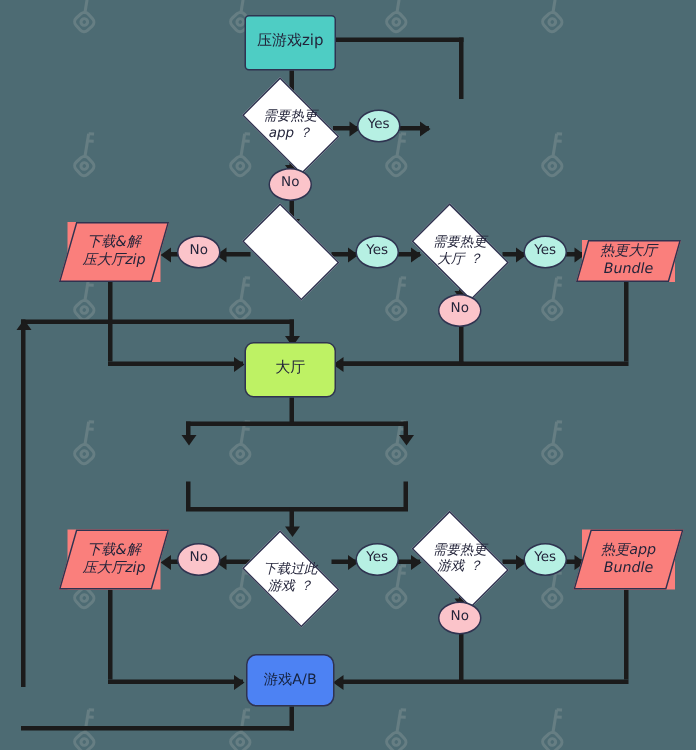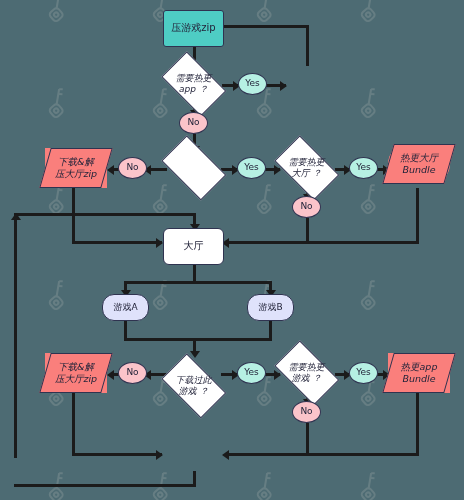--- a/index.html
+++ b/index.html
@@ -28,21 +28,21 @@
   .ar-l{border-top:5px solid transparent;border-bottom:5px solid transparent;border-right:7px solid #1b1b1b;}
   
   .node{
     position:absolute;box-sizing:border-box;
     display:flex;align-items:center;justify-content:center;
     text-align:center;line-height:1.25;
     color:#23243a;
     border:1.5px solid #2f3350;
   }
   .n-start{background:#4ecdc4;border-radius:3px;font-size:10px;}
-  .n-lobby{background:#ffffff;border-radius:6px;font-size:10px;}
+  .n-lobby{background:#bef264;border-radius:6px;font-size:10px;}
   .n-game{background:#4d82f3;border-radius:7px;font-size:9.5px;color:#15223f;}
   .n-pill{background:#dfe2fb;border-radius:12px;font-size:9px;border:1.5px solid #2f3350;}
   .n-para{background:#fa7f7c;font-size:9.5px;border:none;}
   .n-para .para-inner{
     position:absolute;inset:0;background:#fa7f7c;
     border:1.5px solid #2f3350;
     transform:skewX(-16deg);
   }
   .n-para .para-txt{position:relative;z-index:2;padding:0 2px;}
   .n-dia{background:transparent;border:none;font-size:9px;}
@@ -485,39 +485,33 @@
   </div>
 
   <div class="node n-yes" style="left:349px;top:157px;width:29px;height:22px;">
     <span>Yes</span>
   </div>
 
   <div class="node n-no" style="left:292px;top:196px;width:29px;height:22px;">
     <span>No</span>
   </div>
 
-  <div class="node n-para" style="left:388px;top:144px;width:62px;height:40px;border-radius:20px;">
+  <div class="node n-para" style="left:388px;top:160px;width:62px;height:28px;">
     <span class="para-inner"></span>
     <span class="para-txt">
       <span class="lbl2">热更大厅</span>
       <span class="lbl2">Bundle</span>
     </span>
   </div>
 
   <div class="node n-lobby" style="left:163px;top:228px;width:61px;height:37px;">
     <span>大厅</span>
   </div>
 
-  <div class="node n-pill" style="left:102px;top:294px;width:47px;height:27px;">
-    <span>游戏A</span>
-  </div>
-
-  <div class="node n-pill" style="left:247px;top:294px;width:47px;height:27px;">
-    <span>游戏B</span>
-  </div>
+
 
   <div class="node n-dia" style="left:155px;top:362px;width:77px;height:48px;">
     <span class="dia-shape"></span>
     <span class="dia-txt">
       <span class="lbl2">下载过此</span>
       <span class="lbl2">游戏 ？</span>
     </span>
   </div>
 
   <div class="node n-no" style="left:118px;top:362px;width:29px;height:22px;">
@@ -553,14 +547,17 @@
   </div>
 
   <div class="node n-para" style="left:388px;top:353px;width:62px;height:40px;">
     <span class="para-inner"></span>
     <span class="para-txt">
       <span class="lbl2">热更app</span>
       <span class="lbl2">Bundle</span>
     </span>
   </div>
 
+  <div class="node n-game" style="left:164px;top:436px;width:59px;height:35px;">
+    <span>游戏A/B</span>
+  </div>
 
 </div>
 
 </body></html>

